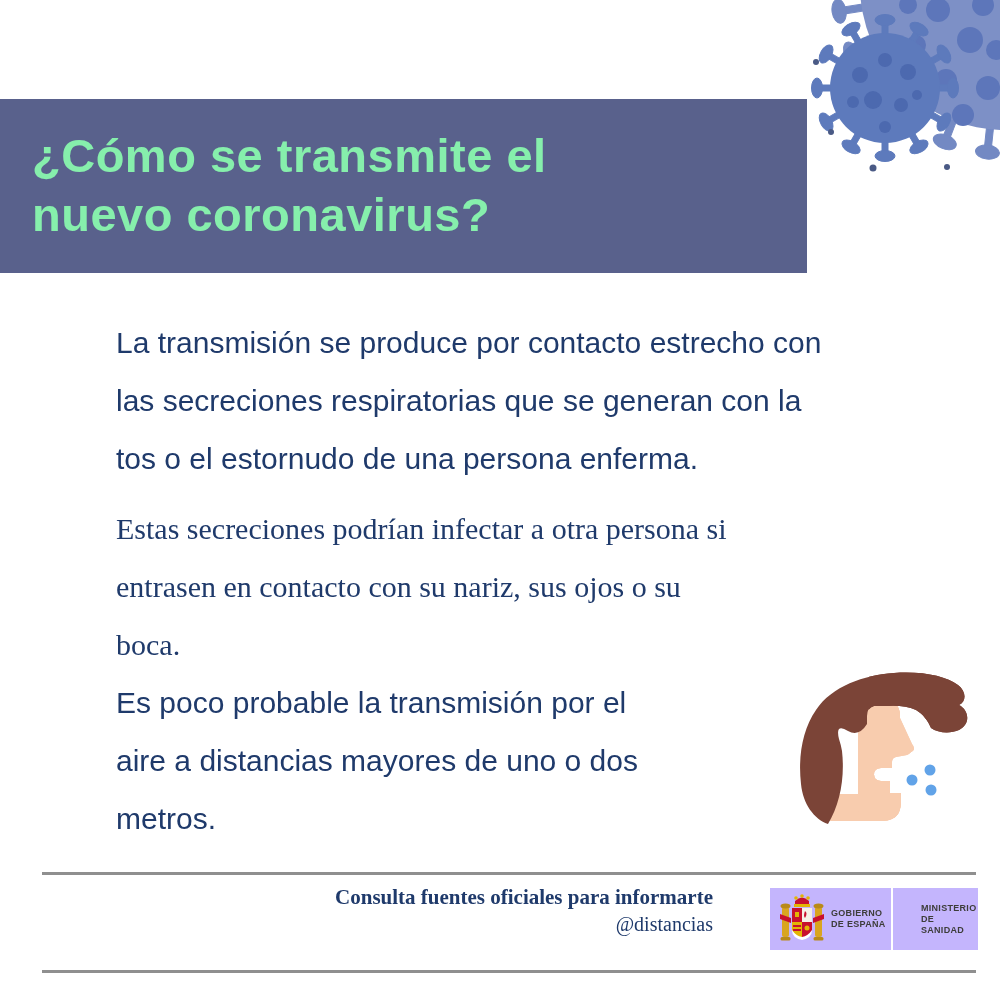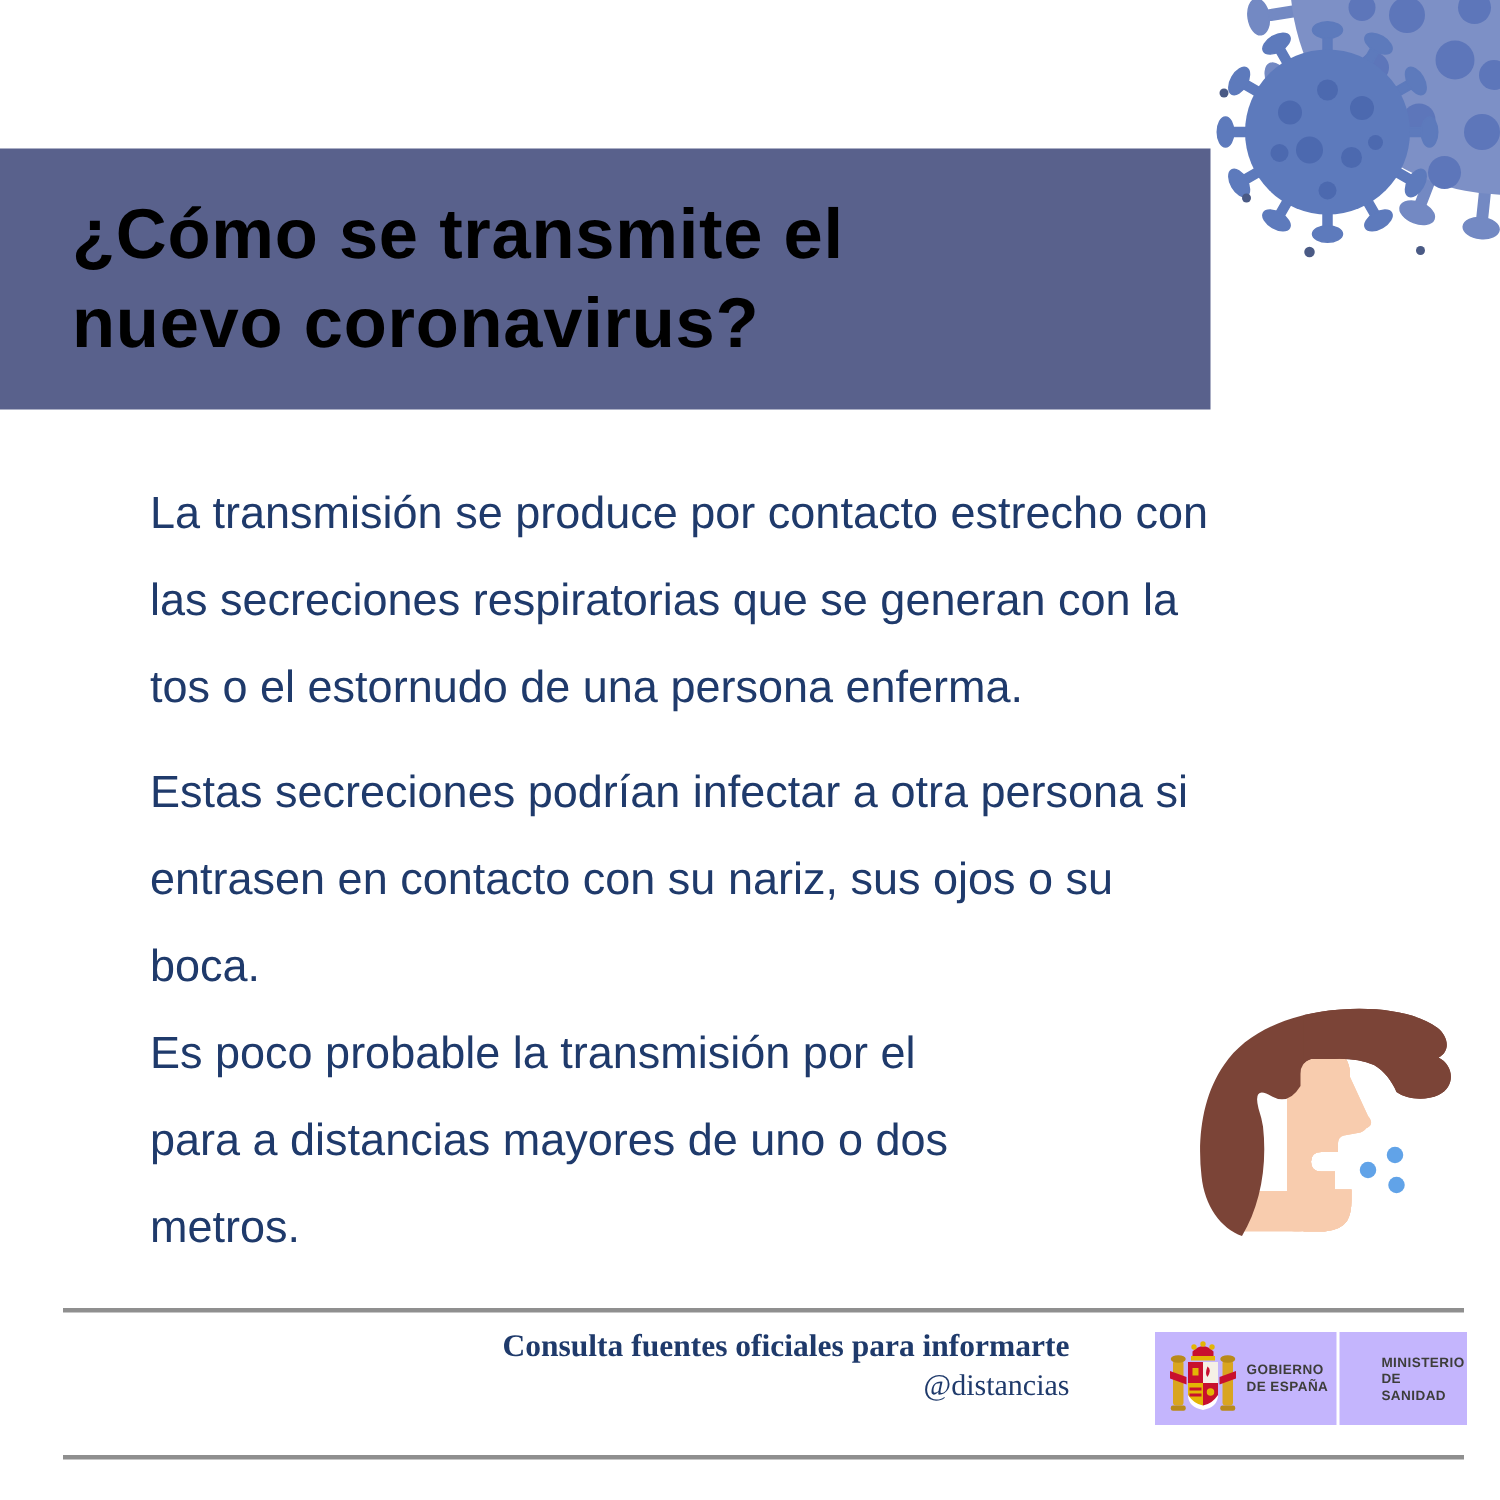--- a/index.html
+++ b/index.html
@@ -14,51 +14,51 @@
     margin: 0 auto;
   }
   
   .banner {
     position: absolute;
     left: 0; top: 99px;
     width: 807px; height: 174px;
     background: #59618c;
   }
   .banner h1 {
-    color: #000000;
+    color: #86efac;
     font-size: 47px;
     font-weight: bold;
     line-height: 59px;
     letter-spacing: 0.5px;
-    padding: 27px 0 0 48px;
+    padding: 27px 0 0 32px;
     white-space: pre-line;
   }
   
   .virus-illu {
     position: absolute;
     top: 0; right: 0;
     width: 212px; height: 178px;
   }
   .cough-illu {
     position: absolute;
     left: 770px; top: 648px;
     width: 230px; height: 210px;
   }
   
   .para {
     position: absolute;
-    left: 100px;
+    left: 116px;
     width: 880px;
     color: #1f3a6b;
     font-size: 30px;
     line-height: 58px;
     white-space: pre-line;
   }
   .para-1 { top: 314px; }
-  .para-2 { top: 500px; }
+  .para-2 { top: 500px; font-family: Liberation Serif, serif; }
   .para-3 { top: 674px; width: 660px; }
   
   .rule {
     position: absolute;
     left: 42px;
     width: 934px; height: 3px;
     background: #8f8f8f;
   }
   .rule-top { top: 872px; }
   .rule-bottom { top: 970px; }
@@ -248,21 +248,21 @@
     </g>
   </svg>
 
   <p class="para para-1">La transmisión se produce por contacto estrecho con
 las secreciones respiratorias que se generan con la
 tos o el estornudo de una persona enferma.</p>
   <p class="para para-2">Estas secreciones podrían infectar a otra persona si
 entrasen en contacto con su nariz, sus ojos o su
 boca.</p>
   <p class="para para-3">Es poco probable la transmisión por el
-para a distancias mayores de uno o dos
+aire a distancias mayores de uno o dos
 metros.</p>
 
   <svg class="cough-illu" viewBox="0 0 230 210" aria-hidden="true">
     <defs>
       <clipPath id="rightHalf">
           <rect x="99" y="0" width="131" height="210"></rect>
         </clipPath>
     </defs>
 
     <g>

